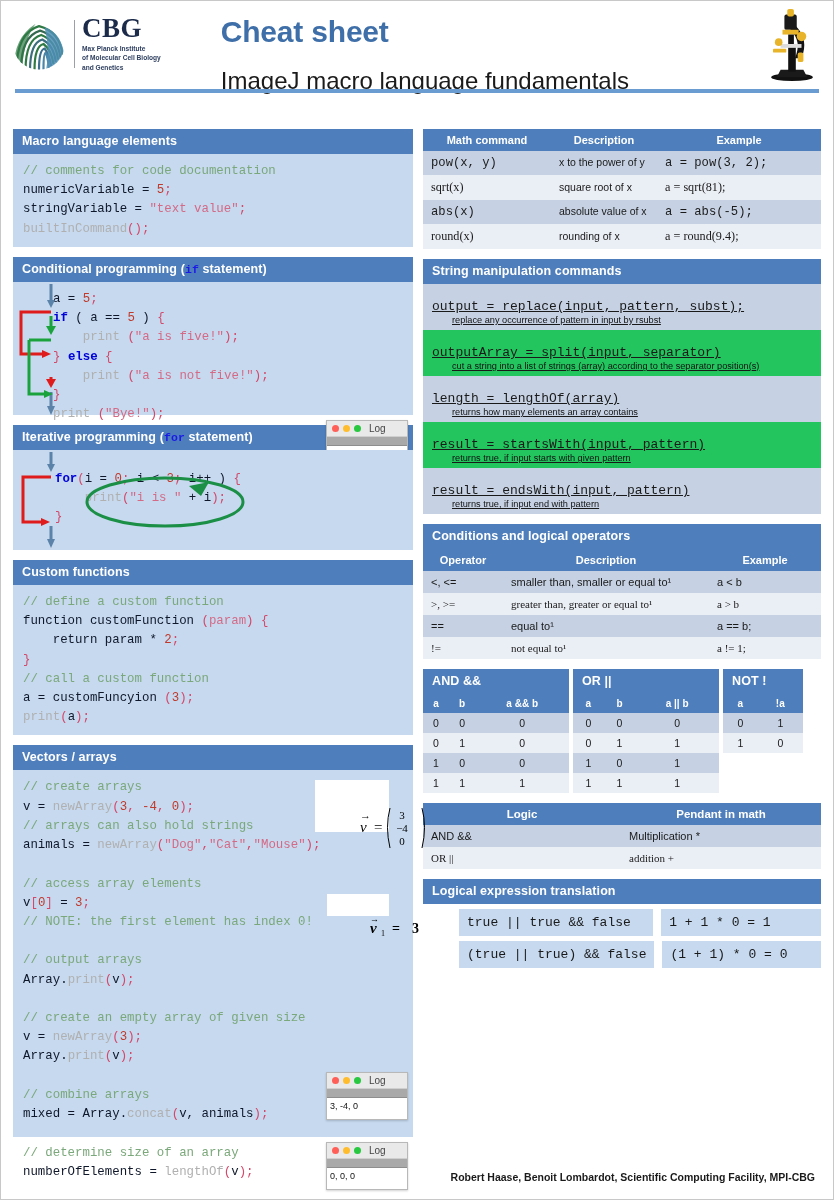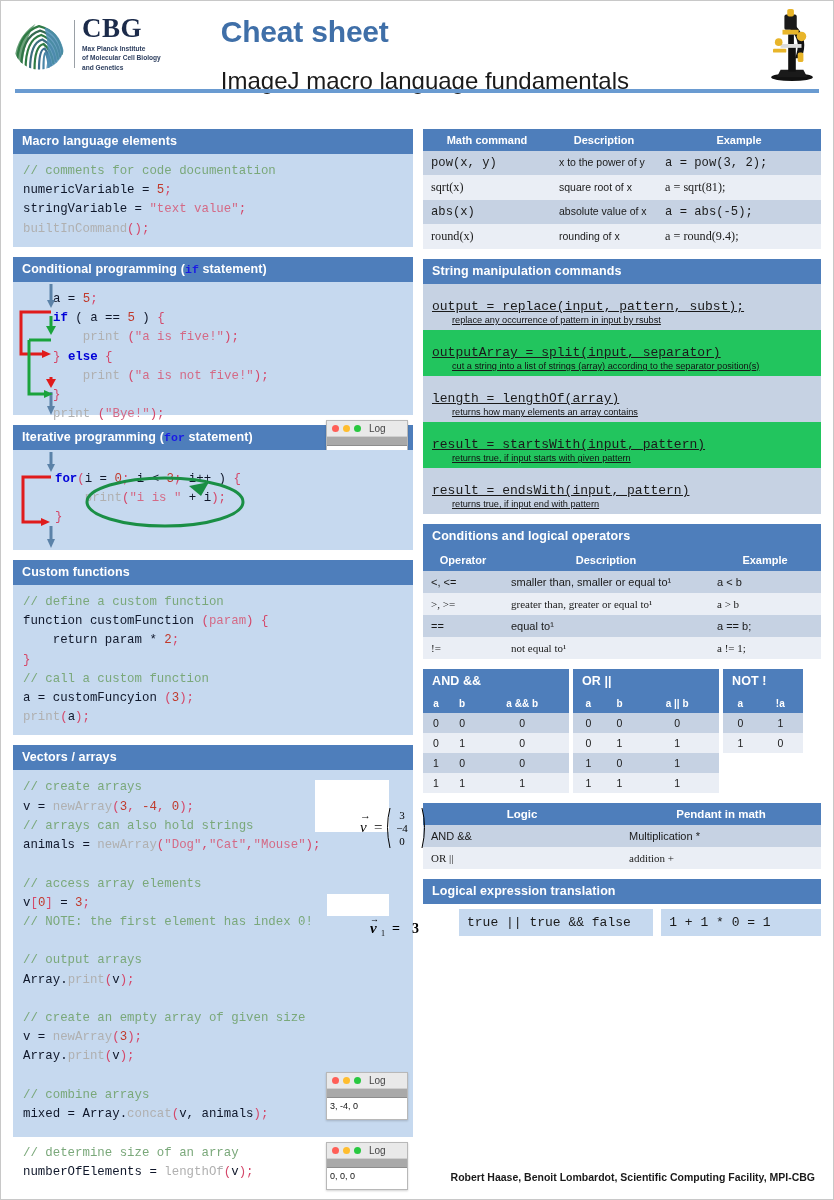--- a/index.html
+++ b/index.html
@@ -628,19 +628,23 @@
           </tbody>
         </table>
       </div>
 
       <div class="sec">
         <div class="bar">Logical expression translation</div>
         <div class="expr-grid">
           <div class="expr-cell expr-left">true || true &amp;&amp; false</div>
           <div class="expr-cell expr-right">1 + 1 * 0 = 1</div>
         </div>
+        <div class="expr-grid">
+          <div class="expr-cell expr-left">(true || true) &amp;&amp; false</div>
+          <div class="expr-cell expr-right">(1 + 1) * 0 = 0</div>
+        </div>
       </div>
 
     </div>
   </div>
 
   <div class="footer">Robert Haase, Benoit Lombardot, Scientific Computing Facility, MPI-CBG</div>
 </div>
 
 </body></html>

